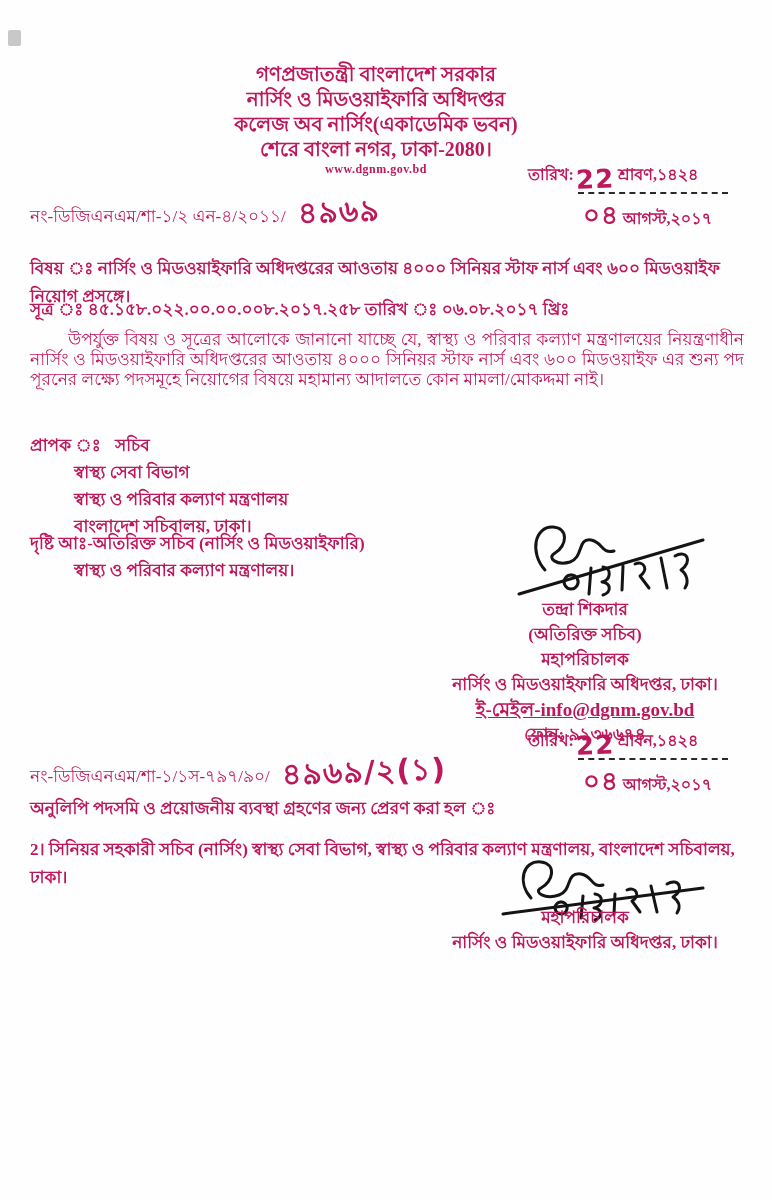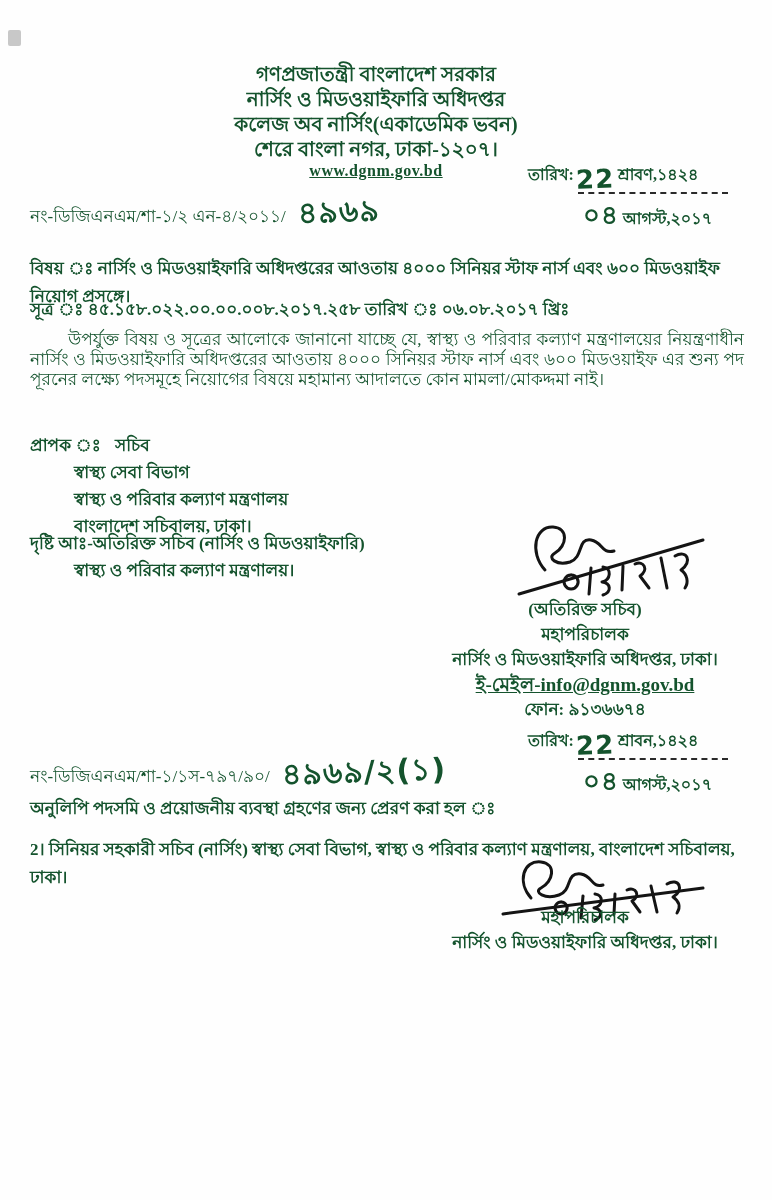--- a/index.html
+++ b/index.html
@@ -2,27 +2,27 @@
 <html><head>
 <meta charset="utf-8">
 <style>
   html,body{margin:0;padding:0;background:#e8e8e8;}
   .page{
     position:relative;
     width:772px;height:1200px;
     margin:0 auto;
     background:#fefefe;
     font-family:"Liberation Serif","DejaVu Serif",serif;
-    color:#14532d;
+    color:#be185d;
     overflow:hidden;
   }
   .abs{position:absolute;}
   .center{text-align:center;}
   .header-line{font-size:20px;line-height:25px;font-weight:600;}
-  .website{font-size:16px;font-weight:700;text-decoration:underline;letter-spacing:.5px;}
+  .website{font-size:12px;font-weight:700;letter-spacing:.5px;}
   .printed{font-size:17px;}
   .printed-sm{font-size:16px;}
   .hand{
     font-family:"DejaVu Sans","Liberation Sans",sans-serif;
     font-weight:700;
     transform:rotate(-2deg);
     letter-spacing:1px;
   }
   .hand-ref{font-size:30px;}
   .hand-day{font-size:26px;}
@@ -46,21 +46,21 @@
 <body>
 
 <div class="page">
 
   <div class="abs scan-mark" style="left:8px;top:30px;width:13px;height:16px;"></div>
 
   <div class="abs center" style="left:136px;top:62px;width:480px;">
     <div class="header-line">গণপ্রজাতন্ত্রী বাংলাদেশ সরকার</div>
     <div class="header-line">নার্সিং ও মিডওয়াইফারি অধিদপ্তর</div>
     <div class="header-line">কলেজ অব নার্সিং(একাডেমিক ভবন)</div>
-    <div class="header-line">শেরে বাংলা নগর, ঢাকা-১২০৭।</div>
+    <div class="header-line">শেরে বাংলা নগর, ঢাকা-2080।</div>
     <div class="website">www.dgnm.gov.bd</div>
   </div>
 
   <div class="abs" style="left:30px;top:188px;white-space:nowrap;">
     <span class="printed">নং-ডিজিএনএম/শা-১/২ এন-৪/২০১১/</span>
     <span class="hand hand-ref" style="display:inline-block;margin-left:8px;">৪৯৬৯</span>
   </div>
 
   <div class="abs date-block" style="left:528px;top:162px;">
     <div class="date-row">
@@ -102,20 +102,21 @@
     <path d="M56,57 a7,7 0 1 0 .2,0"></path>
     <path d="M76,50 l-2,26"></path>
     <path d="M88,49 c9,1 8,13 -1,15 c9,1 10,10 1,13"></path>
     <path d="M108,48 l-1,24"></path>
     <path d="M120,46 c9,-4 14,6 5,12 l9,12"></path>
     <path d="M146,40 l6,30"></path>
     <path d="M160,38 c12,-7 18,6 6,14 c6,4 8,12 4,18"></path>
   </svg>
 
   <div class="abs sig-center" style="left:420px;top:597px;width:330px;">
+    <div>তন্দ্রা শিকদার</div>
     <div>(অতিরিক্ত সচিব)</div>
     <div>মহাপরিচালক</div>
     <div>নার্সিং ও মিডওয়াইফারি অধিদপ্তর, ঢাকা।</div>
     <div class="email-line">ই-মেইল-info@dgnm.gov.bd</div>
     <div>ফোন: ৯১৩৬৬৭৪</div>
   </div>
 
   <div class="abs" style="left:30px;top:748px;white-space:nowrap;">
     <span class="printed">নং-ডিজিএনএম/শা-১/১স-৭৯৭/৯০/</span>
     <span class="hand hand-ref" style="display:inline-block;margin-left:8px;">৪৯৬৯/২(১)</span>

